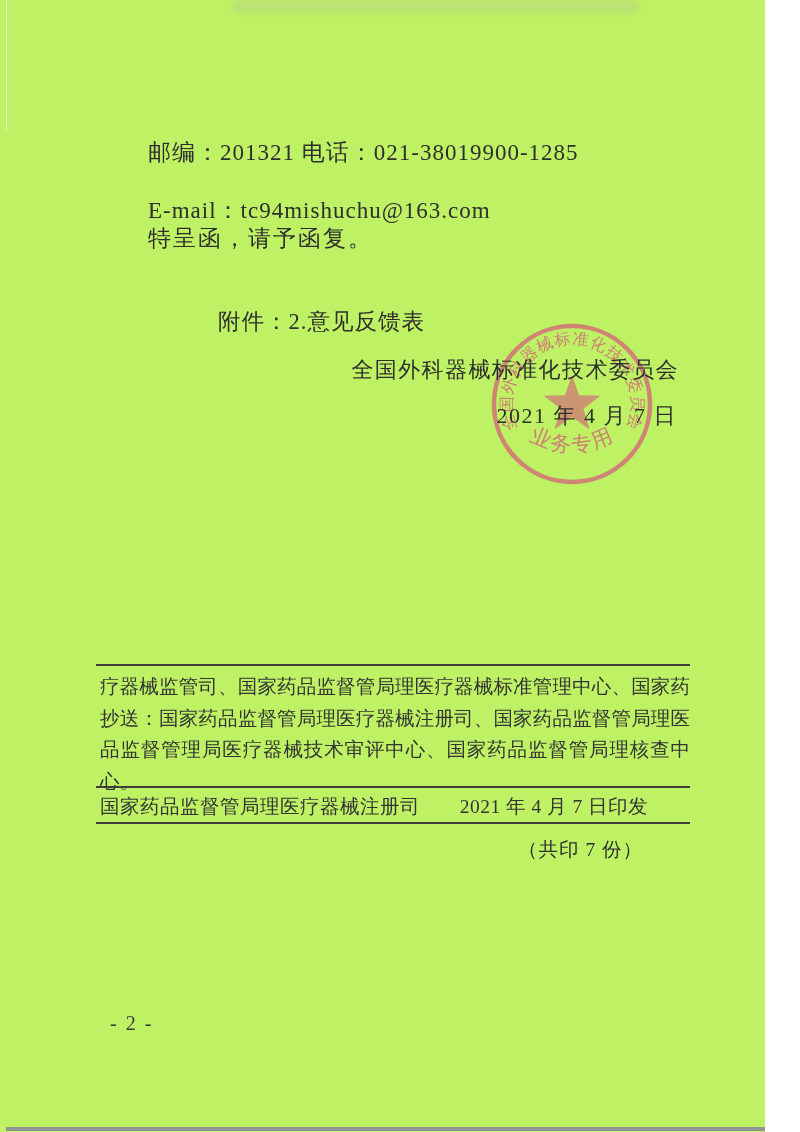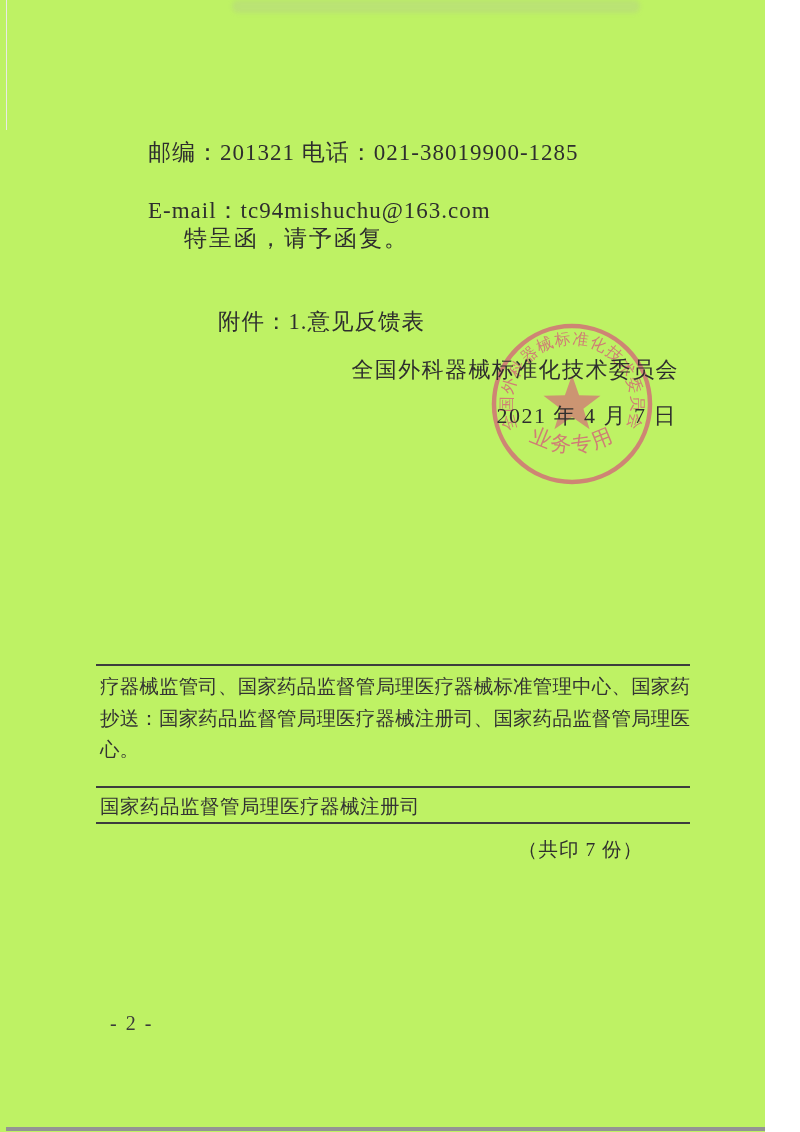--- a/index.html
+++ b/index.html
@@ -39,23 +39,23 @@
 
 <div class="page">
 
   <div class="abs smudge"></div>
   <div class="abs edge-left"></div>
   <div class="abs edge-right"></div>
   <div class="abs edge-bottom"></div>
 
   <div class="abs txt contact-line" style="top:137px;">邮编：201321 电话：021-38019900-1285</div>
   <div class="abs txt contact-line" style="top:183px;margin-top:12px;">E-mail：tc94mishuchu@163.com</div>
-  <div class="abs txt contact-line" style="top:223px;letter-spacing:2px;margin-left:36px;">特呈函，请予函复。</div>
+  <div class="abs txt contact-line" style="top:223px;letter-spacing:2px;">特呈函，请予函复。</div>
 
-  <div class="abs txt" style="left:218px;top:306px;font-size:22.5px;letter-spacing:1px;">附件：1.意见反馈表</div>
+  <div class="abs txt" style="left:218px;top:306px;font-size:22.5px;letter-spacing:1px;">附件：2.意见反馈表</div>
 
   <svg class="abs seal-svg" width="180" height="180" viewBox="0 0 180 180">
     <defs>
       <path id="ringPath" d="M 33.6 110.5 A 60 60 0 1 1 146.4 110.5"></path>
       <path id="bottomPath" d="M 45 125 Q 90 150 135 125"></path>
     </defs>
     <circle cx="90" cy="90" r="78" fill="none" stroke-width="4.5" opacity="0.85" stroke="#d4607a"></circle>
     <polygon points="90,61 97.1,81.3 118.5,81.7 101.4,94.7 107.6,115.3 90,103 72.4,115.3 78.6,94.7 61.5,81.7 82.9,81.3" opacity="0.72" fill="#d4607a"></polygon>
     <text class="seal-text" font-size="16" letter-spacing="1" opacity="0.9" fill="#d4607a">
       <textPath href="#ringPath" startOffset="50%" text-anchor="middle">全国外科器械标准化技术委员会</textPath>
@@ -66,27 +66,29 @@
   </svg>
 
   <div class="abs txt" style="right:86px;top:355px;font-size:22px;letter-spacing:1.4px;">全国外科器械标准化技术委员会</div>
   <div class="abs txt" style="right:88px;top:401px;font-size:22px;letter-spacing:1.5px;">2021 年 4 月 7 日</div>
 
   <div class="abs rule" style="top:664px;"></div>
 
   <div class="abs copy-text" style="top:671px;">
     <div class="copy-line">疗器械监管司、国家药品监督管局理医疗器械标准管理中心、国家药</div>
     <div class="copy-line">抄送：国家药品监督管局理医疗器械注册司、国家药品监督管局理医</div>
+    <div class="copy-line">品监督管理局医疗器械技术审评中心、国家药品监督管局理核查中</div>
     <div class="copy-line last">心。</div>
   </div>
 
   <div class="abs rule" style="top:786px;"></div>
 
   <div class="abs issuer-row">
     <span style="letter-spacing:0.5px;">国家药品监督管局理医疗器械注册司</span>
+    <span style="letter-spacing:0.5px;">2021 年 4 月 7 日印发</span>
   </div>
 
   <div class="abs rule" style="top:822px;"></div>
 
   <div class="abs txt" style="right:122px;top:836px;font-size:19.5px;letter-spacing:1px;">（共印 7 份）</div>
 
   <div class="abs txt" style="left:110px;top:1012px;font-size:20px;letter-spacing:2px;color:#3a3a3a;">- 2 -</div>
 
 </div>
 

